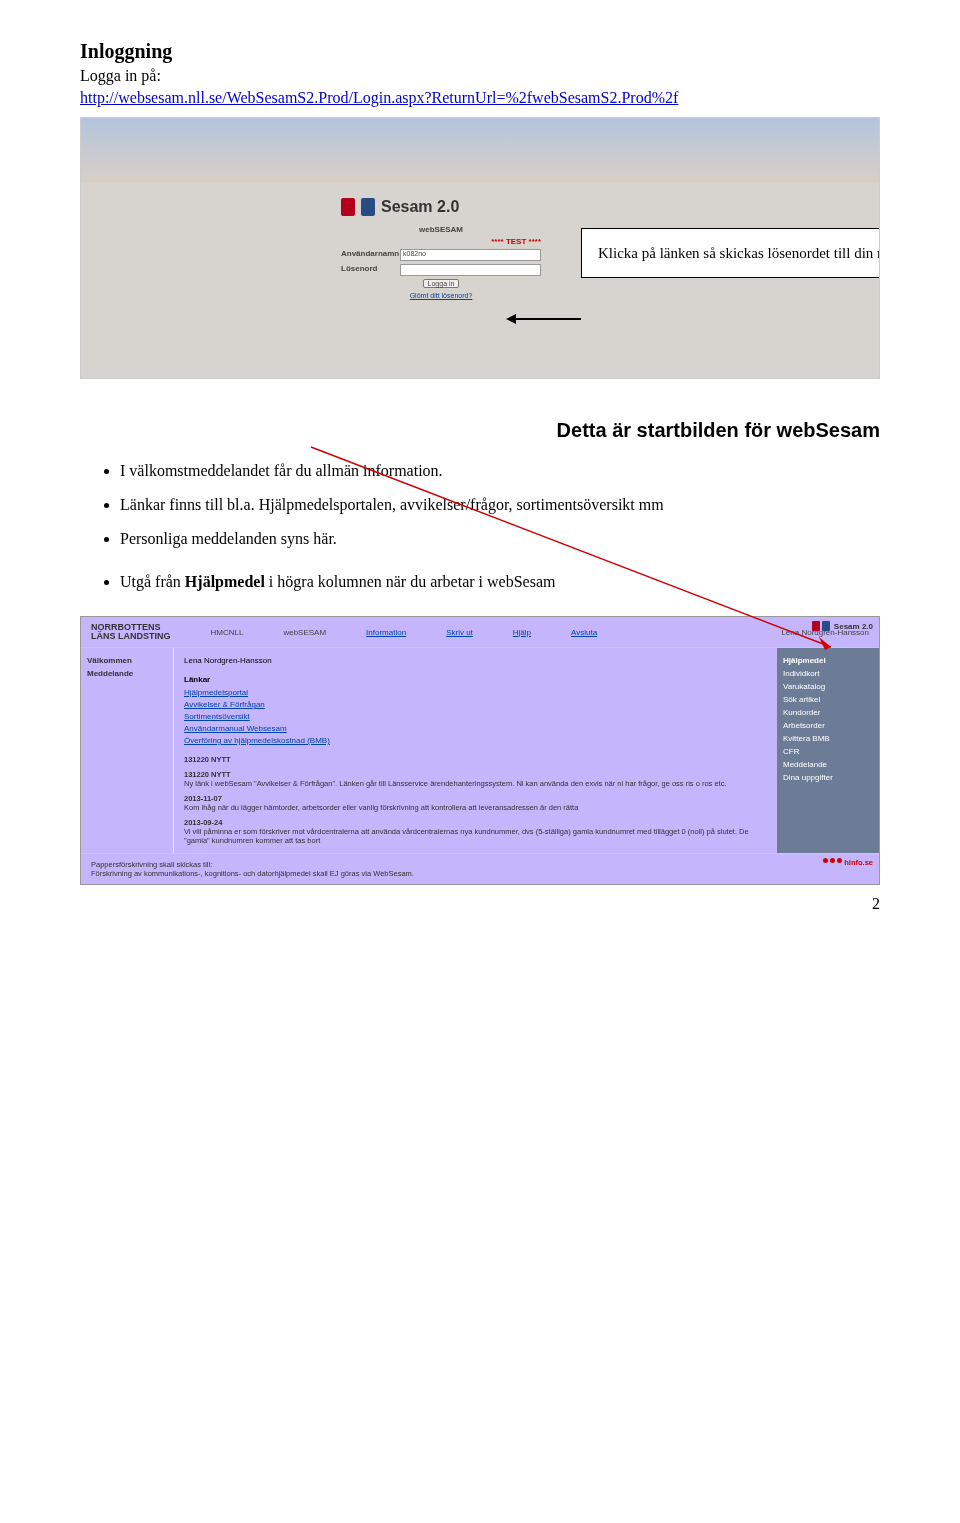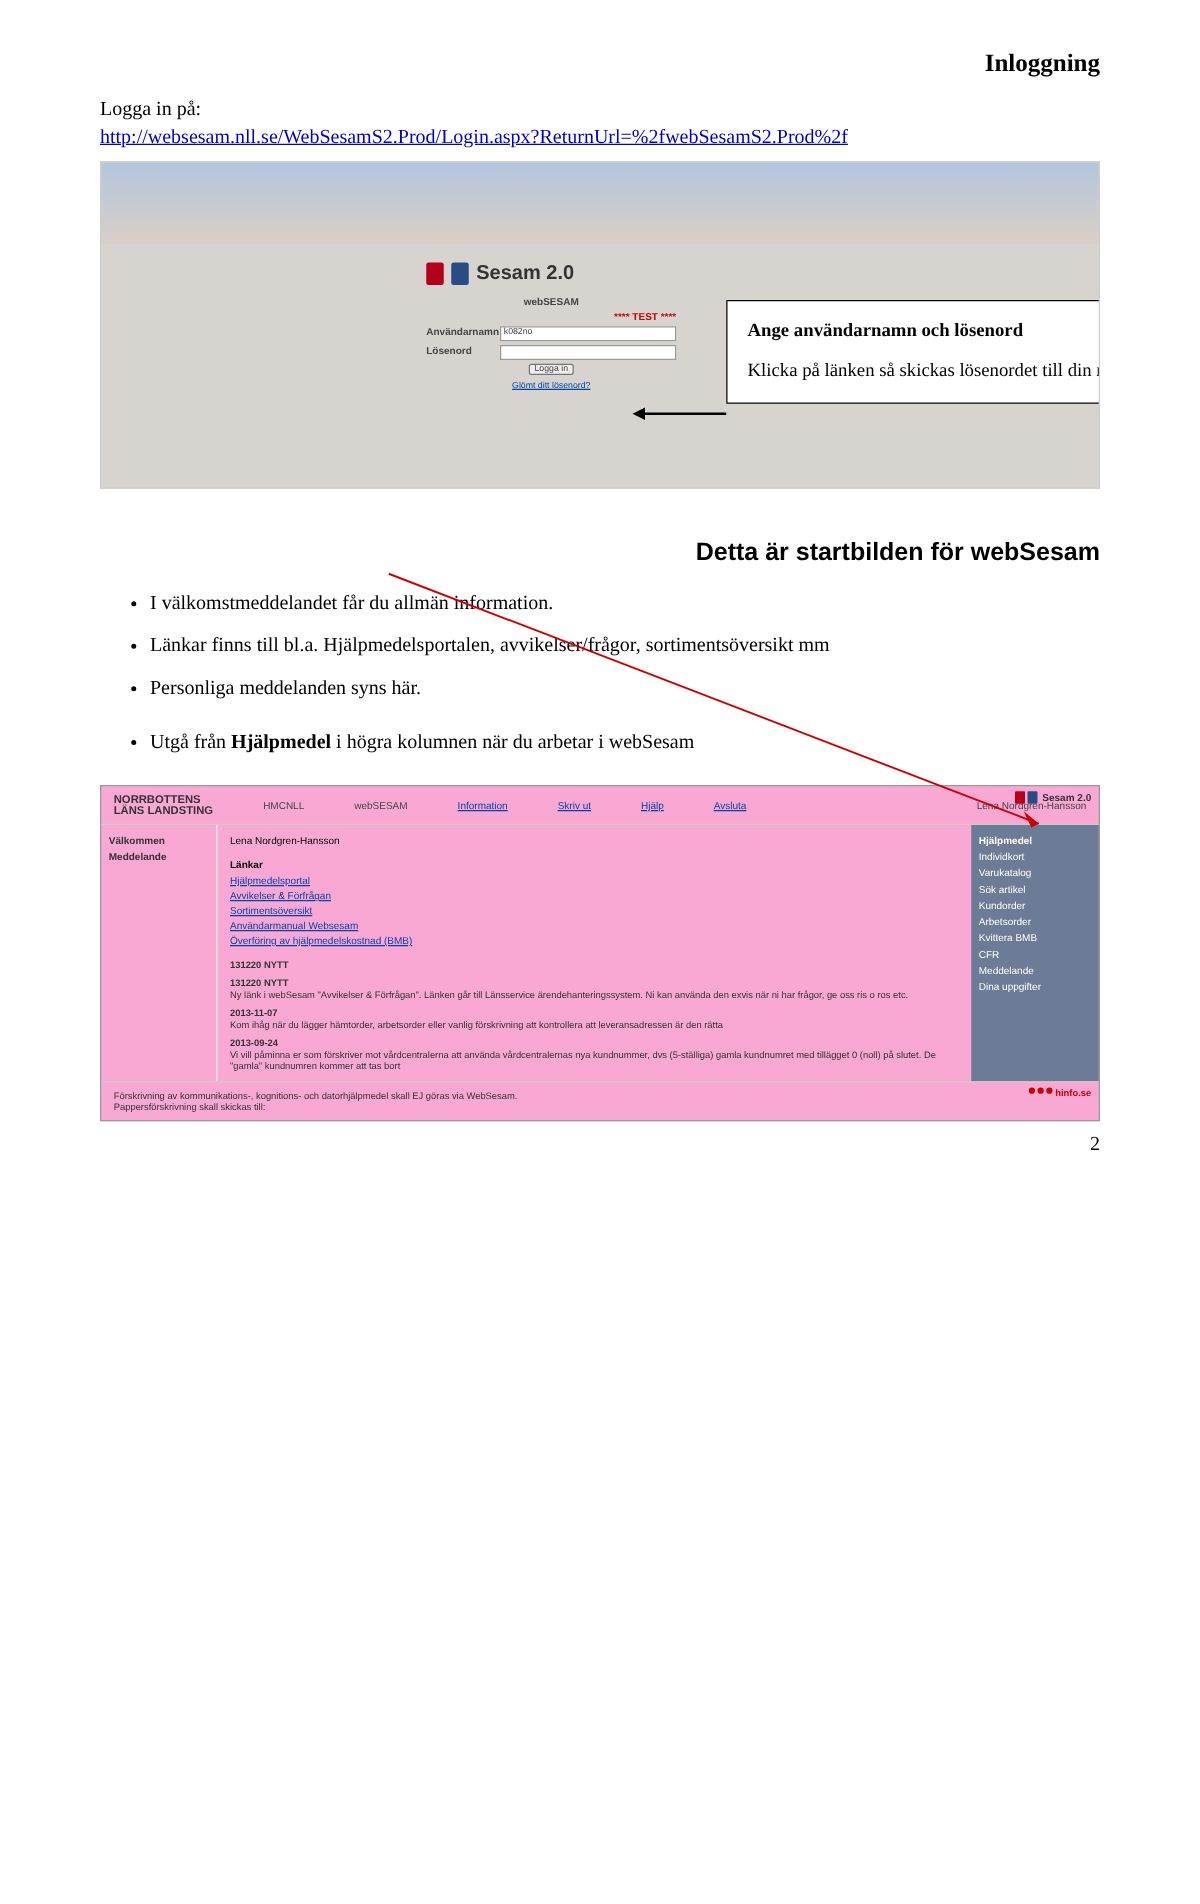--- a/index.html
+++ b/index.html
@@ -6,24 +6,24 @@
     font-family: "Times New Roman", serif;
     font-size: 16px;
     margin: 0;
     padding: 40px 80px;
     color: #000;
     width: 960px;
     box-sizing: border-box;
     background: #fff;
   }
   .title {
-    text-align: right;
+    text-align: left;
     font-weight: bold;
     font-size: 20px;
-    margin-bottom: 16px;
+    margin-bottom: 4px;
   }
   .intro { margin: 0 0 4px 0; }
   .link { color: #0000cc; text-decoration: underline; }
   .hero {
     margin: 10px 0 30px 0;
     border: 1px solid #ccc;
     background: #d7d4cf;
     height: 260px;
     position: relative;
     overflow: hidden;
@@ -85,21 +85,21 @@
   ul.bullets { margin:0 0 25px 40px; padding:0; }
   ul.bullets li { margin-bottom:16px; font-size:16px; }
 
   
   .screenshot2 {
     margin-top:20px;
     border:1px solid #999;
     font-family: Arial, sans-serif;
     font-size:8px;
     position:relative;
-    background:#f9a8d4;
+    background:#c4b5fd;
   }
   .topbar {
     display:flex; align-items:center; gap:40px;
     padding:6px 10px;
     border-bottom:1px solid #ccc;
     color:#444;
   }
   .topbar .logo2 { font-size:9px; font-weight:bold; line-height:1; color:#333; }
   .topbar .navlink { color:#0044aa; text-decoration:underline; }
   .badge {
@@ -182,21 +182,20 @@
     </div>
     <div style="text-align:center;">
       <span class="forgot">Glömt ditt lösenord?</span>
     </div>
   </div>
 
   <div class="arrow-line"></div>
   <div class="arrow-head"></div>
 
   <div class="callout">
-    <div class="callout-h">Ange användarnamn och lösenord</div>
     <div>Klicka på länken så skickas lösenordet till din mail</div>
   </div>
 </div>
 
 <h2 class="section">Detta är startbilden för webSesam</h2>
 
 <ul class="bullets">
   <li>I välkomstmeddelandet får du allmän information.</li>
   <li>Länkar finns till bl.a. Hjälpmedelsportalen, avvikelser/frågor, sortimentsöversikt mm</li>
   <li>Personliga meddelanden syns här.</li>
@@ -267,22 +266,22 @@
       <div>Kundorder</div>
       <div>Arbetsorder</div>
       <div>Kvittera BMB</div>
       <div>CFR</div>
       <div>Meddelande</div>
       <div>Dina uppgifter</div>
     </div>
   </div>
 
   <div class="footer2">
+    <div>Pappersförskrivning skall skickas till:</div>
     <div>Förskrivning av kommunikations-, kognitions- och datorhjälpmedel skall EJ göras via WebSesam.</div>
-    <div>Pappersförskrivning skall skickas till:</div>
     <div class="hinfo">
       <div class="dot"></div>
         <div class="dot"></div>
         <div class="dot"></div>
       <span>hinfo.se</span>
     </div>
   </div>
 </div>
 
 <div class="page-num">2</div>

